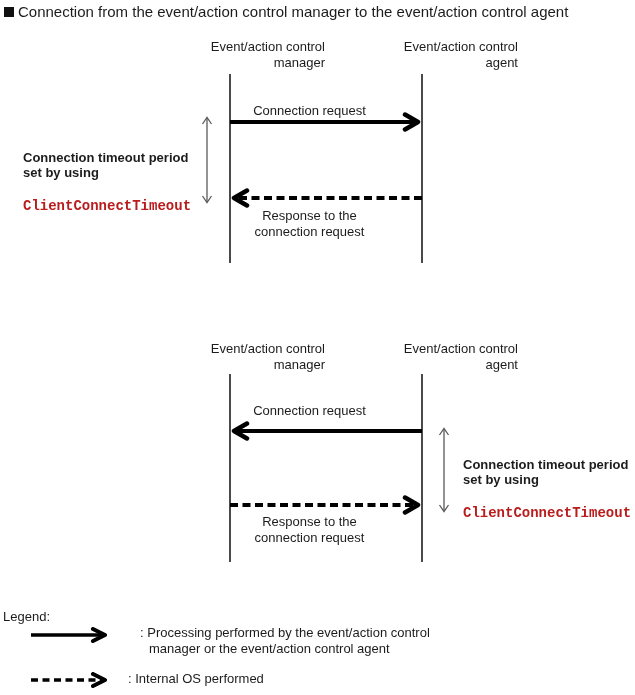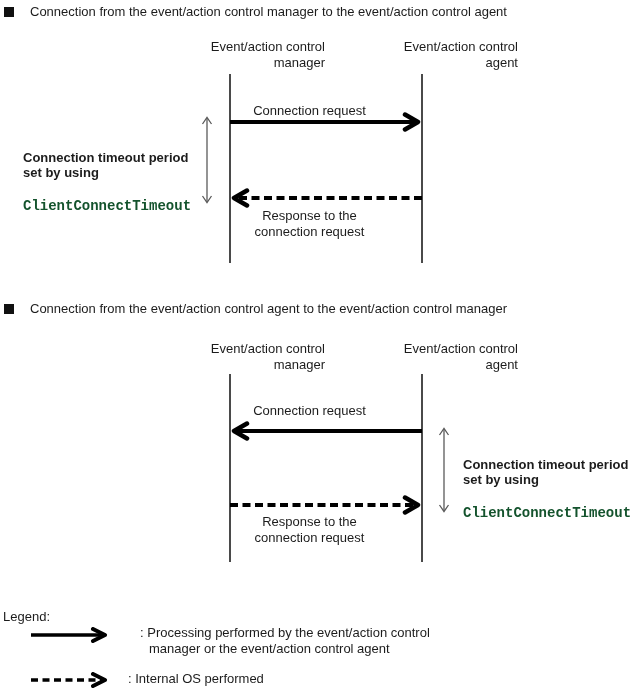--- a/index.html
+++ b/index.html
@@ -16,22 +16,22 @@
     font-size: 13px;
     line-height: 15.5px;
     color: #1c1c1c;
     overflow: hidden;
   }
   .abs { position: absolute; }
 
   .heading {
     display: flex;
     align-items: flex-start;
-    gap: 16px;
-    font-size: 13px;
+    gap: 4px;
+    font-size: 15px;
     line-height: 16px;
     white-space: nowrap;
     text-align: right;
   }
   .bullet {
     width: 10px;
     height: 10px;
     background: #111111;
     flex: 0 0 auto;
     margin-top: 3px;
@@ -59,21 +59,21 @@
   .note {
     line-height: 15.5px;
     white-space: pre-line;
     font-weight: bold;
   }
   .note .code {
     font-family: "Liberation Mono", "DejaVu Sans Mono", monospace;
     font-size: 14px;
     line-height: 16px;
     margin-top: 2px;
-    color: #14532d;
+    color: #b91c1c;
     white-space: nowrap;
   }
 
   svg.arrow { display: block; color: #000000; }
   svg.arrow .shaft { stroke: currentColor; stroke-width: 4; }
   svg.arrow .shaft.dashed { stroke-dasharray: 8 4.5; }
   svg.arrow .head {
     stroke: currentColor;
     stroke-width: 4.5;
     fill: none;
@@ -137,24 +137,20 @@
       <polyline class="head" points="3.5,9 8,2.5 12.5,9"></polyline>
       <polyline class="head" points="3.5,81 8,87.5 12.5,81"></polyline>
     </svg>
     <div class="abs note" style="left:23px; top:134px;">
       <div>Connection timeout period
 set by using</div>
       <div class="code">ClientConnectTimeout</div>
     </div>
   </div>
 
-  <div class="abs heading" style="left:4px; top:301px;">
-    <span class="bullet"></span>
-    <span>Connection from the event/action control agent to the event/action control manager</span>
-  </div>
 
   <div class="abs">
     <div class="abs actor-label" style="left:133px; top:341px;">Event/action control
 manager</div>
     <div class="abs actor-label" style="left:326px; top:341px;">Event/action control
 agent</div>
 
     <div class="abs lifeline" style="left:229px; top:374px; height:188px;"></div>
     <div class="abs lifeline" style="left:421px; top:374px; height:188px;"></div>
 

